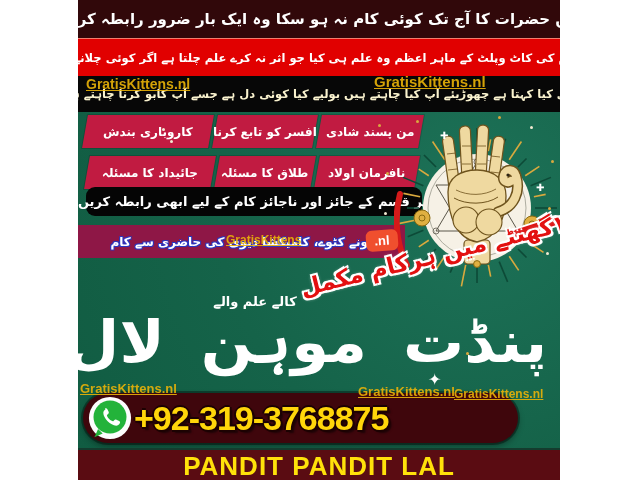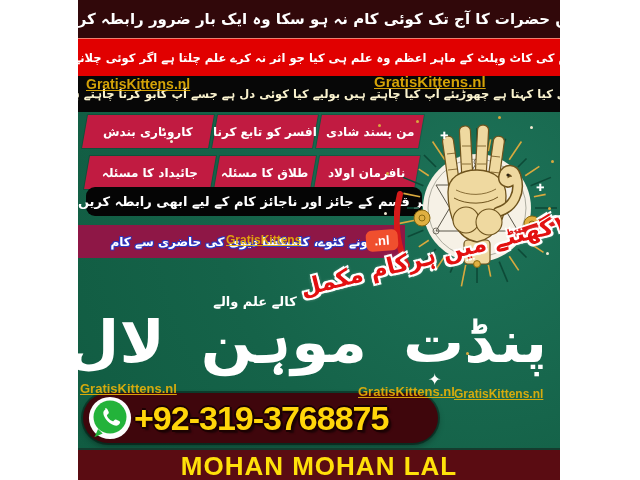--- a/index.html
+++ b/index.html
@@ -28,21 +28,21 @@
                display:flex;align-items:center;justify-content:center;}
   #maroonStrip .urdu{color:#ffffff;font-size:12px;font-weight:bold;
       text-shadow:1px 1px 0 #2a36c0,-1px -1px 0 #2a36c0,1px -1px 0 #2a36c0,-1px 1px 0 #2a36c0;}
   #oneHour{position:absolute;left:238px;top:128px;width:254px;transform:rotate(-14deg);
            color:#e31010;font-size:23px;font-weight:bold;text-align:center;
            text-shadow:-2px -2px 0 #fff,2px -2px 0 #fff,-2px 2px 0 #fff,2px 2px 0 #fff,0 0 4px #fff;}
   #kalaTag{position:absolute;left:112px;top:168px;width:130px;text-align:center;color:#ffffff;
            font-size:13px;font-weight:bold;margin-top:14px;}
   #bigName{position:absolute;left:0;top:176px;width:482px;height:108px;display:flex;align-items:center;justify-content:flex-start;}
   #bigName .urdu{color:#ffffff;font-size:58px;font-weight:bold;word-spacing:14px;transform:scaleX(1.05);}
-  #pill{position:absolute;left:5px;top:281px;width:355px;height:50px;background:#3f060c;border-radius:26px;
+  #pill{position:absolute;left:5px;top:281px;width:435px;height:50px;background:#3f060c;border-radius:26px;
         box-shadow:0 0 0 2px rgba(0,0,0,.35),0 3px 6px rgba(0,0,0,.4);display:flex;align-items:center;}
   #phoneNum{font-family:"Liberation Sans",sans-serif;font-weight:bold;font-size:34px;color:#ffd60a;
         letter-spacing:-1px;margin-left:2px;white-space:nowrap;
         text-shadow:-2px 0 0 #1c0202,2px 0 0 #1c0202,0 -2px 0 #1c0202,0 2px 0 #1c0202,3px 3px 2px rgba(0,0,0,.55);}
   #waIcon{width:44px;height:44px;margin-left:5px;flex:0 0 auto;}
   #bottomBar{top:448px;height:32px;background:#5a0c12;border-top:2px solid #143c2e;}
   #bottomBar .en{font-family:"Liberation Sans",sans-serif;font-weight:bold;font-size:26px;color:#ffe10a;letter-spacing:1px;white-space:nowrap;}
   .wm{position:absolute;color:#eab308;opacity:.9;font-family:"Liberation Sans",sans-serif;font-weight:bold;
       font-size:13px;white-space:nowrap;text-decoration:underline;}
   #wmBadge{position:absolute;left:288px;top:230px;width:32px;height:21px;background:#f04f2e;border-radius:6px;
@@ -221,21 +221,21 @@
       <div class="dot w" style="left:452px;top:14px"></div>
       <div class="dot g" style="left:473px;top:48px"></div>
       <div class="dot g" style="left:470px;top:95px"></div>
       <div class="dot w" style="left:468px;top:140px"></div>
       <div class="dot g" style="left:388px;top:240px"></div>
       <span class="sparkle" style="left:362px;top:18px">✚</span>
       <span class="sparkle" style="left:458px;top:70px">✚</span>
     </div>
 
     <div class="band" id="bottomBar">
-      <span class="en">MOHAN MOHAN LAL</span>
+      <span class="en">PANDIT PANDIT LAL</span>
     </div>
 
     <span class="wm" style="left:8px;top:76px;font-size:14px">GratisKittens.nl</span>
     <span class="wm" style="left:296px;top:73px;font-size:15px">GratisKittens.nl</span>
     <span class="wm" style="left:148px;top:233px;font-size:12px">GratisKittens</span>
     <span id="wmBadge">.nl</span>
     <span class="wm" style="left:2px;top:381px">GratisKittens.nl</span>
     <span class="wm" style="left:280px;top:384px">GratisKittens.nl</span>
     <span class="wm" style="left:376px;top:387px;font-size:12px">GratisKittens.nl</span>
   </div>

